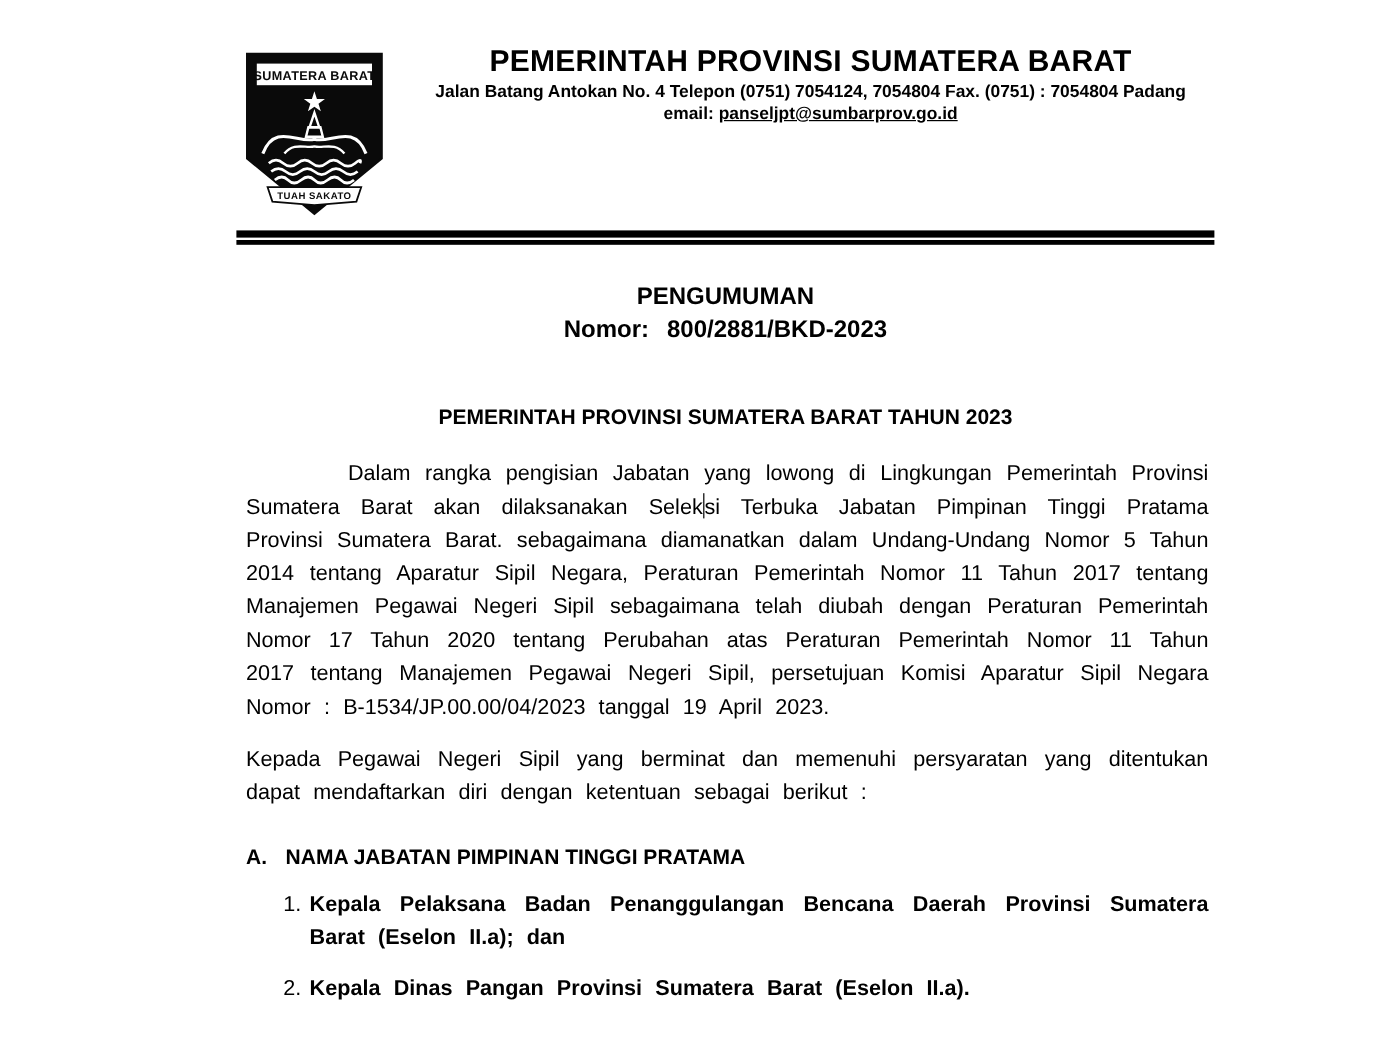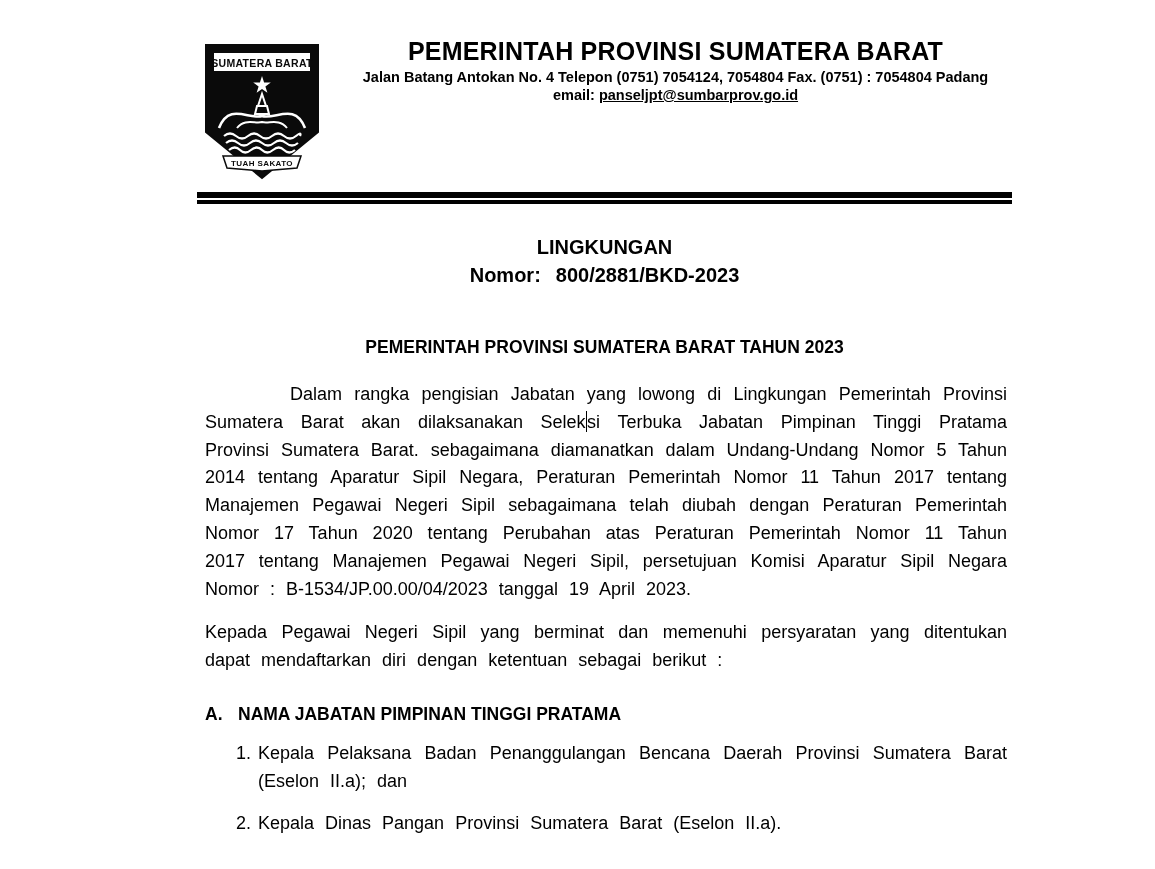--- a/index.html
+++ b/index.html
@@ -71,21 +71,21 @@
   .section-heading {
     display: flex; margin-top: 27px;
     font-size: 17.5px; font-weight: bold; line-height: 24px;
   }
   .sec-label { flex: 0 0 33px; }
   .job-list { margin-top: 13px; }
   .list-item { display: flex; margin-top: 14px; }
   .list-item .num { flex: 0 0 22px; margin-left: 31px; font-size: 18px; line-height: 27.8px; }
   .list-item .item-text {
     flex: 1; font-size: 18px; line-height: 27.8px;
-    text-align: justify; word-spacing: 6px;
+    text-align: justify; word-spacing: 6px; font-weight: bold;
   }
 </style>
 </head>
 <body>
 
 <div class="page">
 
   <div class="letterhead">
     <div class="seal">
       <svg viewBox="0 0 130 143" xmlns="http://www.w3.org/2000/svg">
@@ -113,21 +113,21 @@
     </div>
     <div class="lh-text">
       <div class="org-line">PEMERINTAH PROVINSI SUMATERA BARAT</div>
       <div class="address-line">Jalan Batang Antokan No. 4 Telepon (0751) 7054124, 7054804 Fax. (0751) : 7054804 Padang</div>
       <div class="email-line"><span>email: </span><span class="email-link">panseljpt@sumbarprov.go.id</span></div>
     </div>
   </div>
 
   <div class="double-rule"></div>
 
-  <div class="doc-title">LINGKUNGAN</div>
+  <div class="doc-title">PENGUMUMAN</div>
   <div class="doc-number"><span>Nomor:</span><span class="num">800/2881/BKD-2023</span></div>
 
   <div class="subject">
     <div>PEMERINTAH PROVINSI SUMATERA BARAT TAHUN 2023</div>
   </div>
 
   <div class="body-content">
 
     <p class="para first"><span>Dalam rangka pengisian Jabatan yang lowong di Lingkungan Pemerintah Provinsi Sumatera Barat akan dilaksanakan Selek</span><span class="caret"></span><span>si Terbuka Jabatan Pimpinan Tinggi Pratama Provinsi Sumatera Barat. sebagaimana diamanatkan dalam Undang-Undang Nomor 5 Tahun 2014 tentang Aparatur Sipil Negara, Peraturan Pemerintah Nomor 11 Tahun 2017 tentang Manajemen Pegawai Negeri Sipil sebagaimana telah diubah dengan Peraturan Pemerintah Nomor 17 Tahun 2020 tentang Perubahan atas Peraturan Pemerintah Nomor 11 Tahun 2017 tentang Manajemen Pegawai Negeri Sipil, persetujuan Komisi Aparatur Sipil Negara Nomor : B-1534/JP.00.00/04/2023 tanggal 19 April 2023.</span></p>
 

